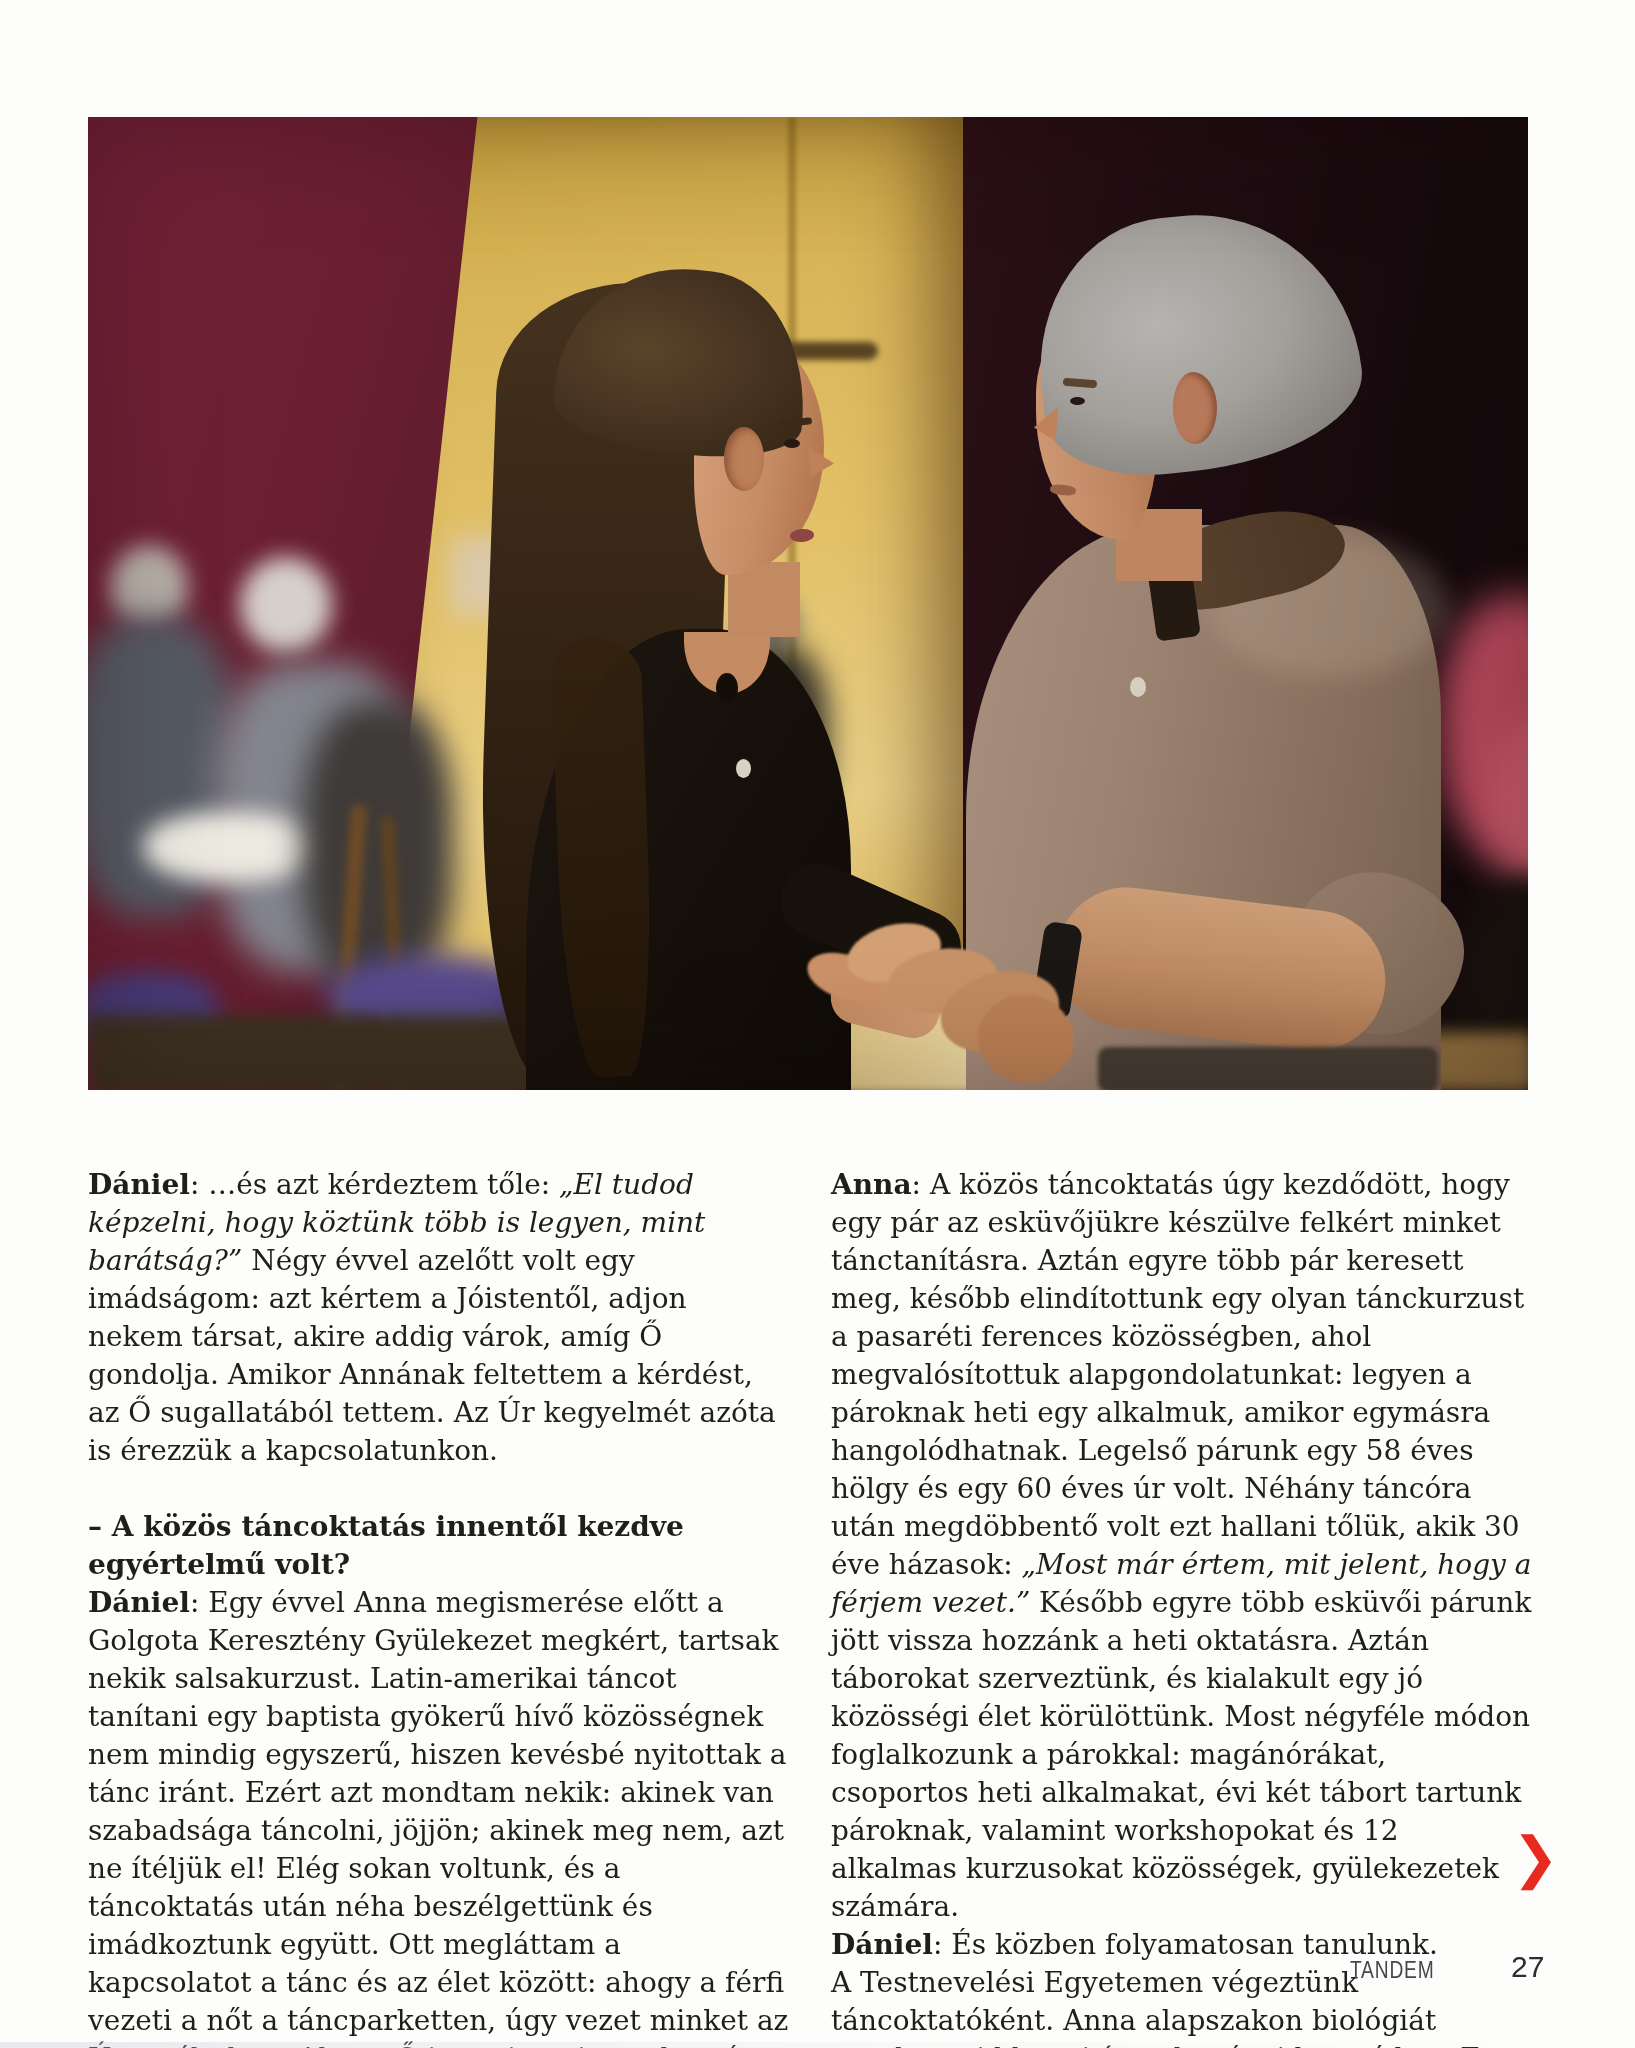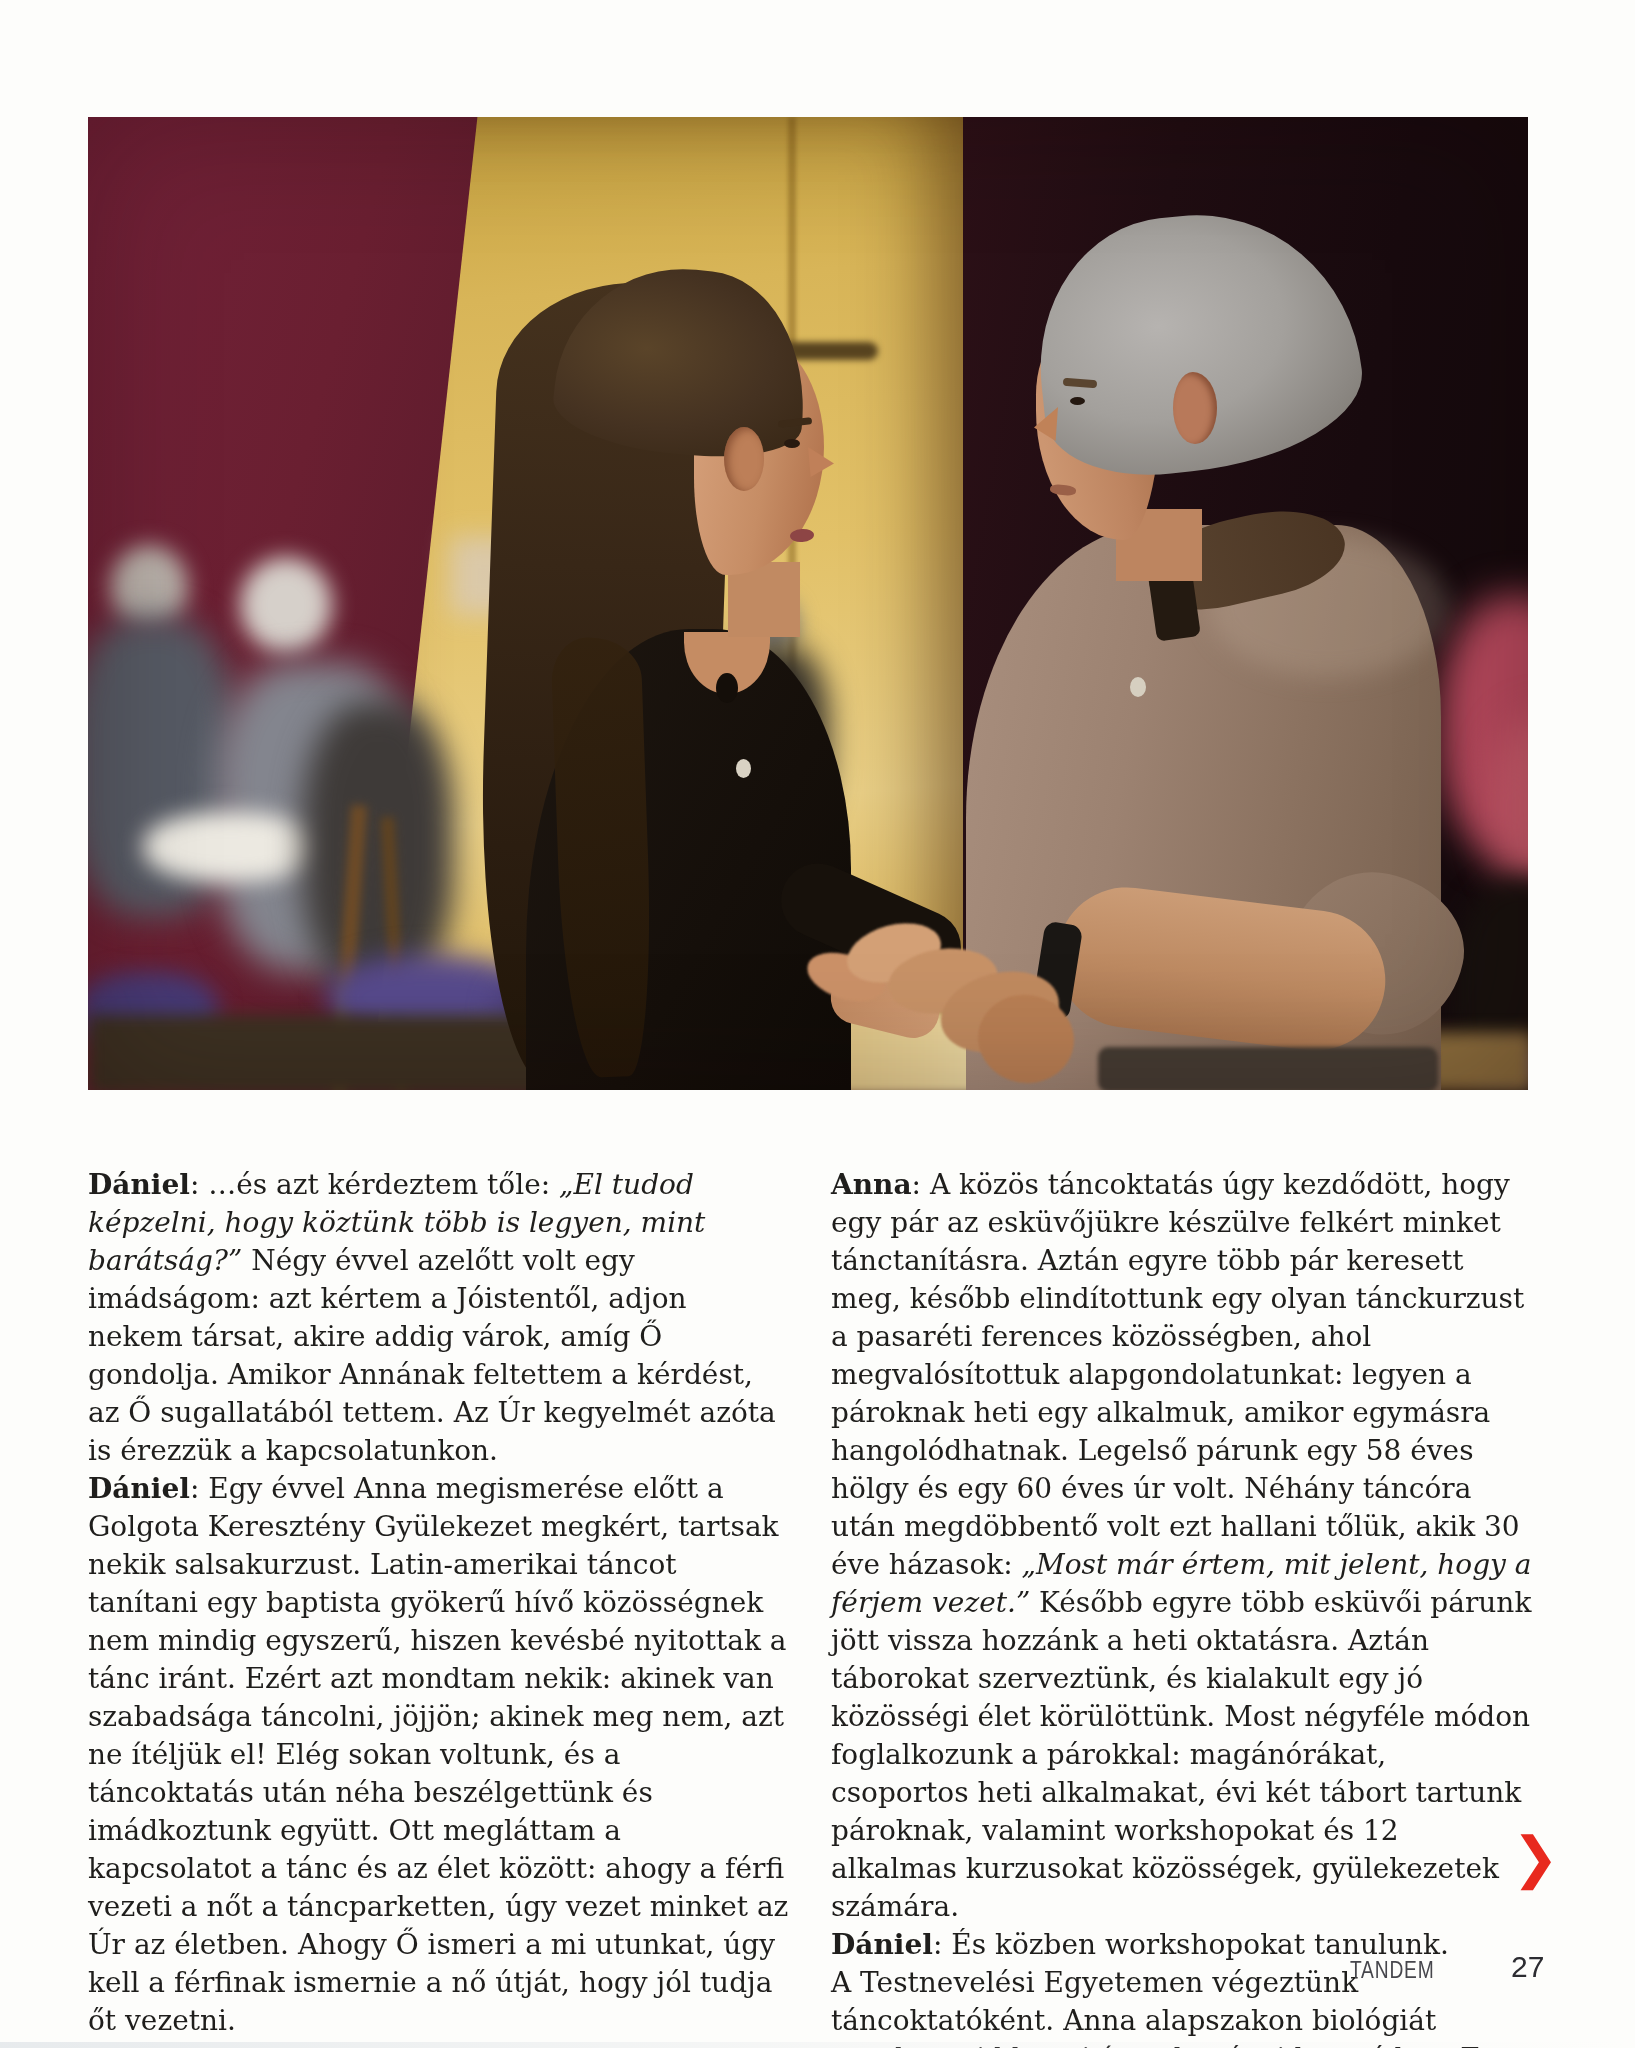--- a/index.html
+++ b/index.html
@@ -212,25 +212,26 @@
     <div class="ph-hand ph-hand2"></div>
     <div class="ph-hand ph-hand3"></div>
     <div class="ph-hand ph-hand4"></div>
 
     <div class="ph-vignette"></div>
   </figure>
 
   <main class="columns">
     <section class="col">
       <p class="para"><span class="run bold">Dániel</span><span class="run normal">: …és azt kérdeztem tőle: </span><span class="run italic">„El tudod képzelni, hogy köztünk több is legyen, mint barátság?”</span><span class="run normal"> Négy évvel azelőtt volt egy imádságom: azt kértem a Jóistentől, adjon nekem társat, akire addig várok, amíg Ő gondolja. Amikor Annának feltettem a kérdést, az Ő sugallatából tettem. Az Úr kegyelmét azóta is érezzük a kapcsolatunkon.</span></p>
+      <h2 class="qhead">– A közös táncoktatás innentől kezdve egyértelmű volt?</h2>
       <p class="para"><span class="run bold">Dániel</span><span class="run normal">: Egy évvel Anna megismerése előtt a Golgota Keresztény Gyülekezet megkért, tartsak nekik salsakurzust. Latin-amerikai táncot tanítani egy baptista gyökerű hívő közösségnek nem mindig egyszerű, hiszen kevésbé nyitottak a tánc iránt. Ezért azt mondtam nekik: akinek van szabadsága táncolni, jöjjön; akinek meg nem, azt ne ítéljük el! Elég sokan voltunk, és a táncoktatás után néha beszélgettünk és imádkoztunk együtt. Ott megláttam a kapcsolatot a tánc és az élet között: ahogy a férfi vezeti a nőt a táncparketten, úgy vezet minket az Úr az életben. Ahogy Ő ismeri a mi utunkat, úgy kell a férfinak ismernie a nő útját, hogy jól tudja őt vezetni.</span></p>
     </section>
     <section class="col">
       <p class="para"><span class="run bold">Anna</span><span class="run normal">: A közös táncoktatás úgy kezdődött, hogy egy pár az esküvőjükre készülve felkért minket tánctanításra. Aztán egyre több pár keresett meg, később elindítottunk egy olyan tánckurzust a pasaréti ferences közösségben, ahol megvalósítottuk alapgondolatunkat: legyen a pároknak heti egy alkalmuk, amikor egymásra hangolódhatnak. Legelső párunk egy 58 éves hölgy és egy 60 éves úr volt. Néhány táncóra után megdöbbentő volt ezt hallani tőlük, akik 30 éve házasok: </span><span class="run italic">„Most már értem, mit jelent, hogy a férjem vezet.”</span><span class="run normal"> Később egyre több esküvői párunk jött vissza hozzánk a heti oktatásra. Aztán táborokat szerveztünk, és kialakult egy jó közösségi élet körülöttünk. Most négyféle módon foglalkozunk a párokkal: magánórákat, csoportos heti alkalmakat, évi két tábort tartunk pároknak, valamint workshopokat és 12 alkalmas kurzusokat közösségek, gyülekezetek számára.</span></p>
-      <p class="para"><span class="run bold">Dániel</span><span class="run normal">: És közben workshopokat tanulunk.</span></p>
+      <p class="para"><span class="run bold">Dániel</span><span class="run normal">: És közben folyamatosan tanulunk.</span></p>
       <p class="para"><span class="run normal">A Testnevelési Egyetemen végeztünk táncoktatóként. Anna alapszakon biológiát tanult, majd kognitív tudományi kutató lett. Ez Magyarországon kevéssé ismert</span></p>
     </section>
   </main>
 
   <div class="next-chevron">❯</div>
   <span class="footer-brand">TANDEM</span>
   <span class="footer-page">27</span>
   <div class="page-edge"></div>
 </div>
 

